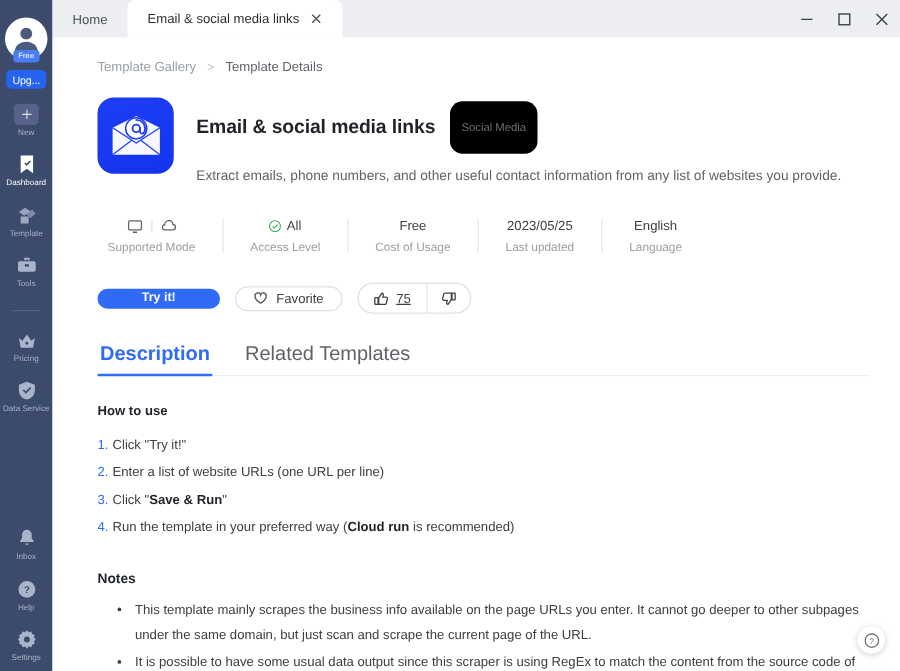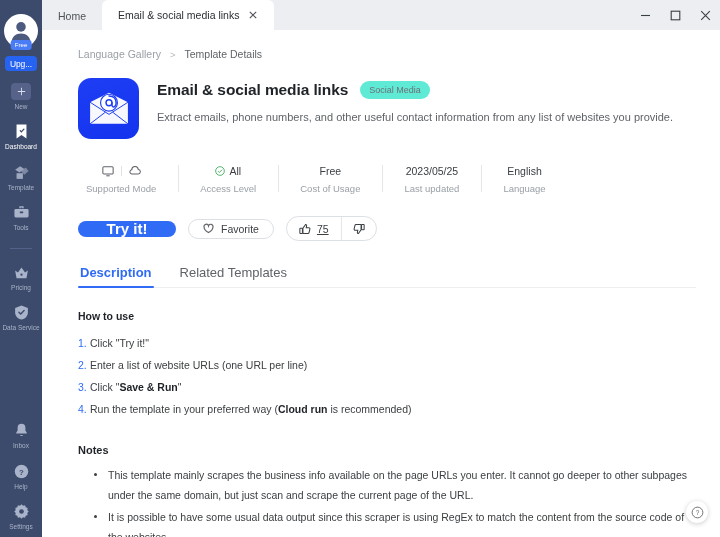--- a/index.html
+++ b/index.html
@@ -118,22 +118,22 @@
     width: 61px; height: 61px; border-radius: 13px;
     background: linear-gradient(160deg,#1e3ef5 0%, #1433ee 100%);
     flex: 0 0 61px;
     display: flex; align-items: center; justify-content: center;
   }
   .hdr-icon svg { width: 44px; height: 36px; }
   .hdr-text { margin-left: 18px; padding-top: 3px; min-width: 0; }
   .hdr-title-row { display: flex; align-items: center; }
   .hdr-title { font-size: 15.5px; font-weight: bold; color: #1f2328; letter-spacing: -0.1px; }
   .tag {
-    margin-left: 12px; background: #5eead4; color: #6b7077;
-    font-size: 9px; padding: 4px 9px; border-radius: 10px;
+    margin-left: 12px; background: #000000; color: #6b7077;
+    font-size: 9px; padding: 16px 9px; border-radius: 10px;
     white-space: nowrap;
     text-align: right;
   }
   .hdr-desc { margin-top: 11px; font-size: 11px; color: #5f6368; line-height: 15px; }
 
   
   .stats { display: flex; margin-top: 24px; }
   .stat { padding: 0 22px; display: flex; flex-direction: column; align-items: center; position: relative; }
   .stat:first-child { padding-left: 8px; }
   .stat + .stat::before {
@@ -146,21 +146,21 @@
   .mode-ico { display: flex; align-items: center; }
   .mode-ico svg { width: 12px; height: 12px; stroke: #5f6368; fill: none; stroke-width: 1.2; }
   .mode-sep { width: 1px; height: 10px; background: #dfe1e5; margin: 0 7px; }
   .stat-label { font-size: 9.5px; color: #9aa0a6; margin-top: 5px; white-space: nowrap; }
 
   
   .actions { display: flex; align-items: center; margin-top: 22px; margin-left: 0; }
   .btn-try {
     width: 98px; height: 16px; border-radius: 13px;
     background: #2f6bf5; color: #ffffff;
-    font-size: 15px; font-weight: bold;
+    font-size: 10px; font-weight: bold;
     display: flex; align-items: center; justify-content: center;
     cursor: pointer;
   }
   .btn-fav {
     margin-left: 12px;
     height: 20px; border-radius: 13px;
     border: 1px solid #dcdfe4; background: #fff;
     display: flex; align-items: center; justify-content: center;
     padding: 0 14px; cursor: pointer;
     font-size: 10.5px; color: #3c4043;
@@ -177,21 +177,21 @@
     padding: 0 12px; cursor: pointer;
     font-size: 10.5px; color: #3c4043;
   }
   .vote-down { border-left: 1px solid #e4e6ea; padding: 0 11px; }
   .vote-up svg, .vote-down svg { width: 12px; height: 12px; fill: none; stroke: #3c4043; stroke-width: 1.2; }
   .vote-up .cnt { margin-left: 6px; text-decoration: underline; }
 
   
   .sub-tabs { display: flex; margin-top: 24px; border-bottom: 1px solid #eceef0; }
   .sub-tab {
-    font-size: 13px; color: #5f6368; padding: 0 2px 7px 2px;
+    font-size: 16px; color: #5f6368; padding: 0 2px 7px 2px;
     margin-right: 24px; cursor: pointer; position: relative;
   }
   .sub-tab.active { color: #2f6bf5; font-weight: bold; }
   .sub-tab.active::after {
     content: ""; position: absolute; left: 0; right: 0; bottom: -1px;
     height: 2px; background: #2f6bf5; border-radius: 2px;
   }
 
   
   .section { margin-top: 22px; }
@@ -369,21 +369,21 @@
               <path d="M1.2 1.2l8.6 8.6M9.8 1.2l-8.6 8.6"></path>
             </svg>
         </div>
       </div>
     </div>
 
     <div class="content">
       <div class="content-inner">
 
         <div class="breadcrumb">
-          <span class="crumb">Language Gallery</span>
+          <span class="crumb">Template Gallery</span>
           <span class="sep">&gt;</span>
           <span class="crumb current">Template Details</span>
         </div>
 
         <div class="hdr">
           <div class="hdr-icon">
             <svg viewBox="0 0 48 40">
               <path d="M3 12.5L24 2l21 10.5v24H3z" fill="#ffffff" opacity="0.97"></path>
               <path d="M3 12.5L24 26l21-13.5" fill="none" stroke="#1e3ef5" stroke-width="1.1"></path>
               <path d="M3 36.5l17-13M45 36.5l-17-13" fill="none" stroke="#1e3ef5" stroke-width="1.1"></path>

